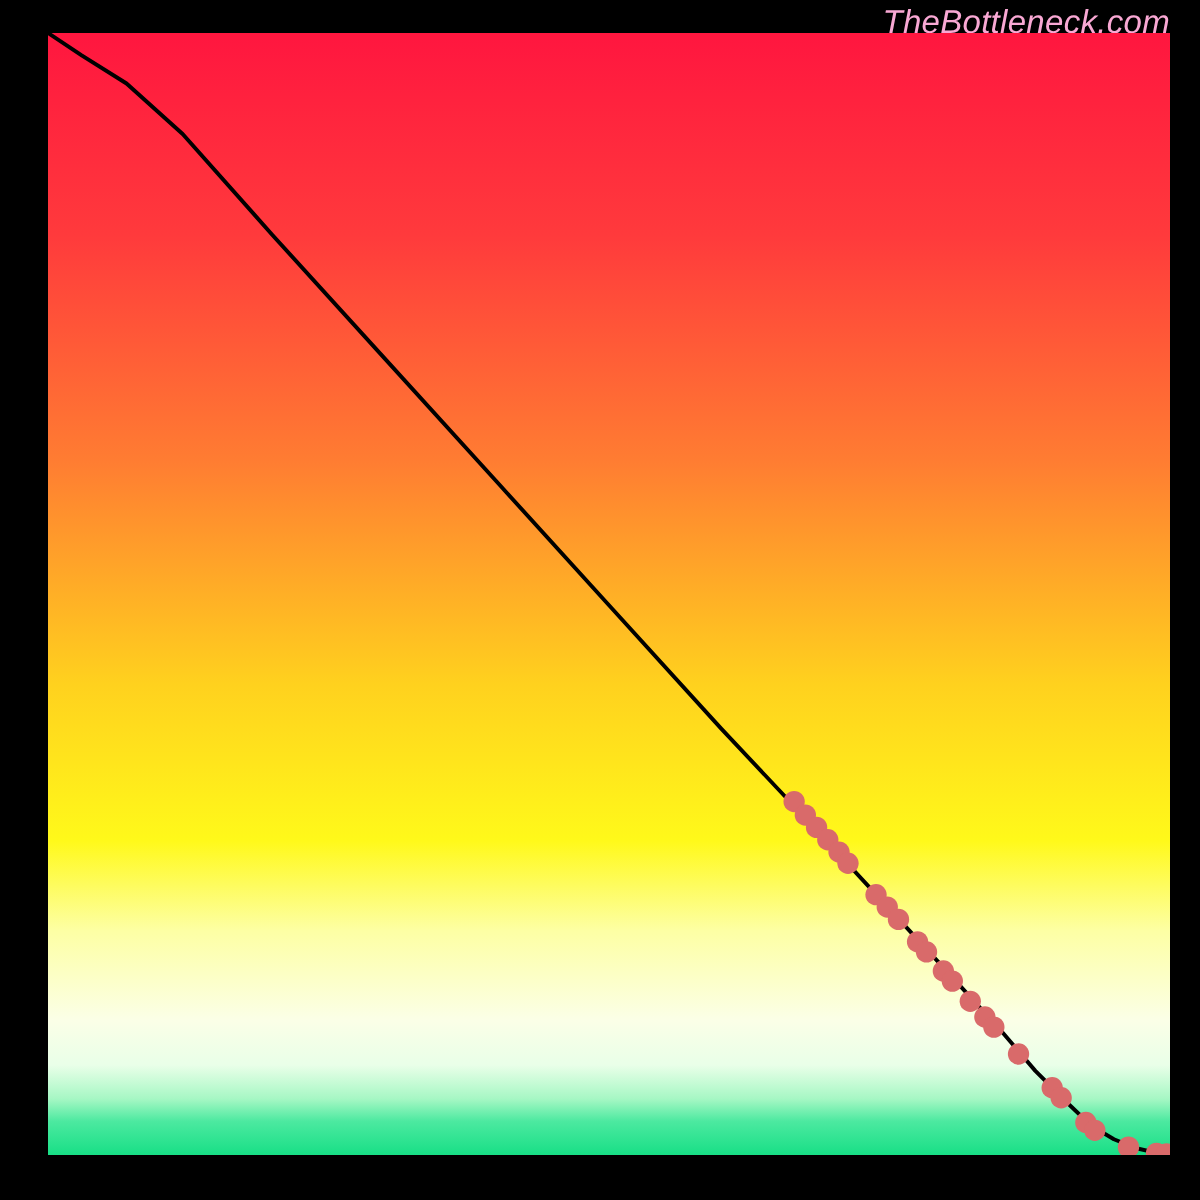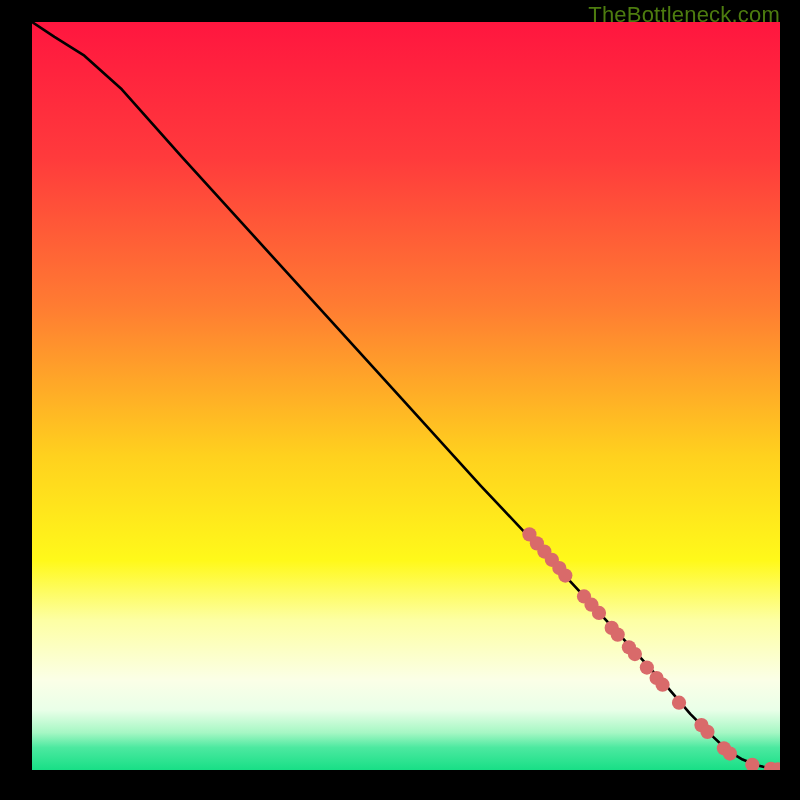--- a/index.html
+++ b/index.html
@@ -26,24 +26,25 @@
     overflow: hidden;
   }
   .gradient {
     position: absolute;
     inset: 0;
   }
   .watermark {
     position: absolute;
     top: 2px;
     right: 20px;
-    color: #4d7c0f;
+    color: #f9a8d4;
     font-size: 22px;
     letter-spacing: 0.2px;
     font-weight: 500;
+    font-style: italic;
   }
   svg.curve {
     position: absolute;
     inset: 0;
   }
 </style>
 </head>
 <body>
 
 <div class="frame">

